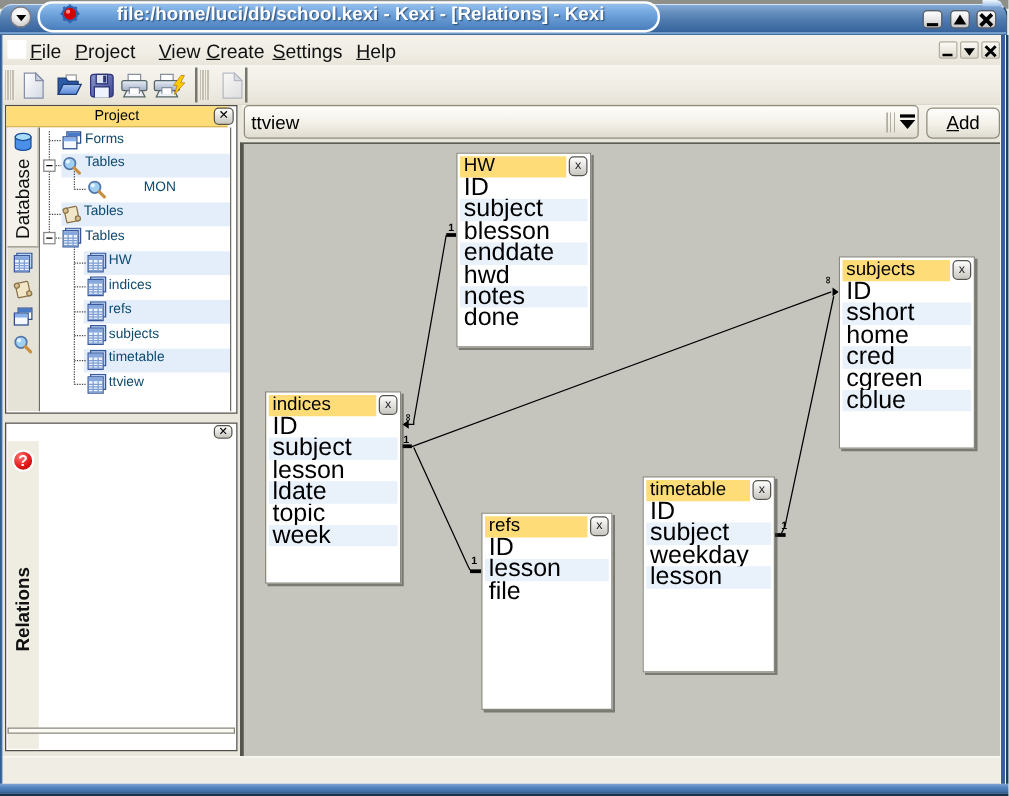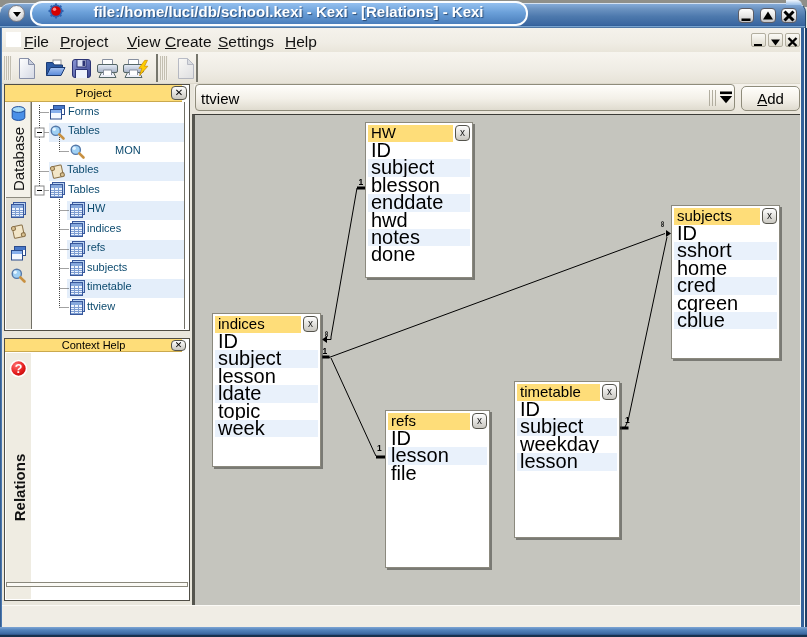--- a/index.html
+++ b/index.html
@@ -305,21 +305,20 @@
             </svg></div>
           <span class="tlabel" style="left:55px; top:178px;">timetable</span>
         <div class="ticn" style="left:37px; top:197px;"><svg width="17" height="17">
               <use href="#s-tbl"></use>
             </svg></div>
           <span class="tlabel" style="left:55px; top:198px;">ttview</span>
       </div>
     </div>
 
     <div class="panel" id="chpanel" style="left:2px; top:254px; width:186px; height:263px;">
-      <div class="phead" style="height:13px; font-size:11px; line-height:12px;">Context Help</div>
       <div class="px" style="left:166px; top:1px; width:15px; height:11px; font-size:9px; line-height:9px; text-align:center;">✕</div>
       <div id="cside" class="abs">
         <div class="sicon" style="top:6px; left:3px;" id="si-help"><svg width="19" height="19">
               <use href="#s-help"></use>
             </svg></div>
         <div id="reltxt">Relations</div>
       </div>
       <div class="abs" style="left:1px; top:243px; width:182px; height:5px; background:#fbfaf5; border:1px solid #8a887c;"></div>
     </div>
   </div>

